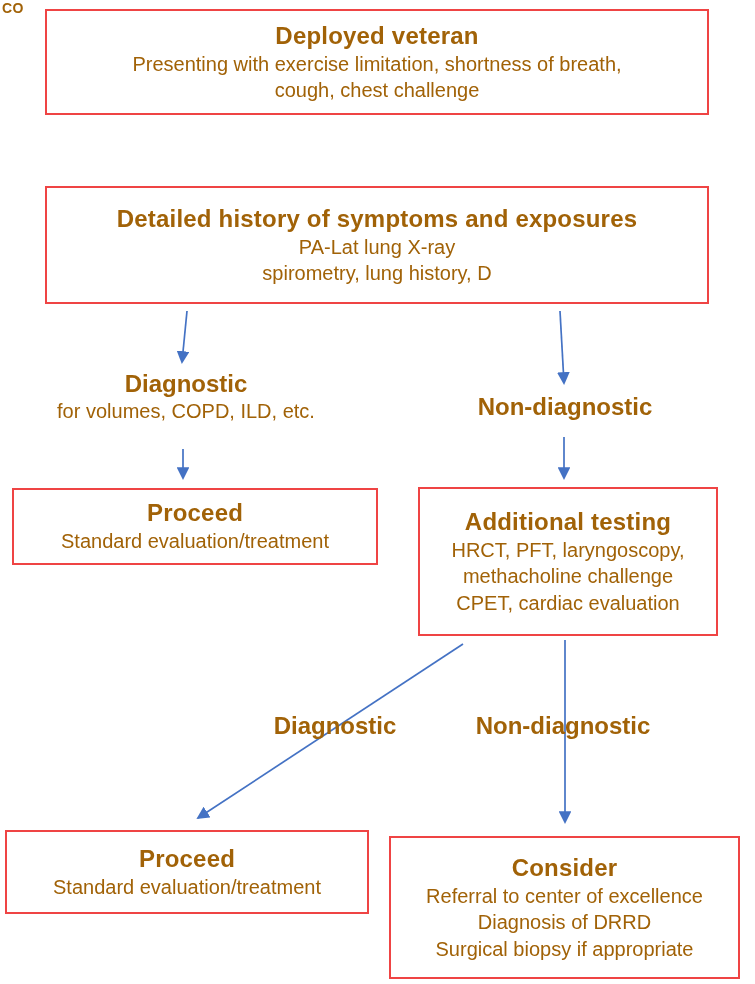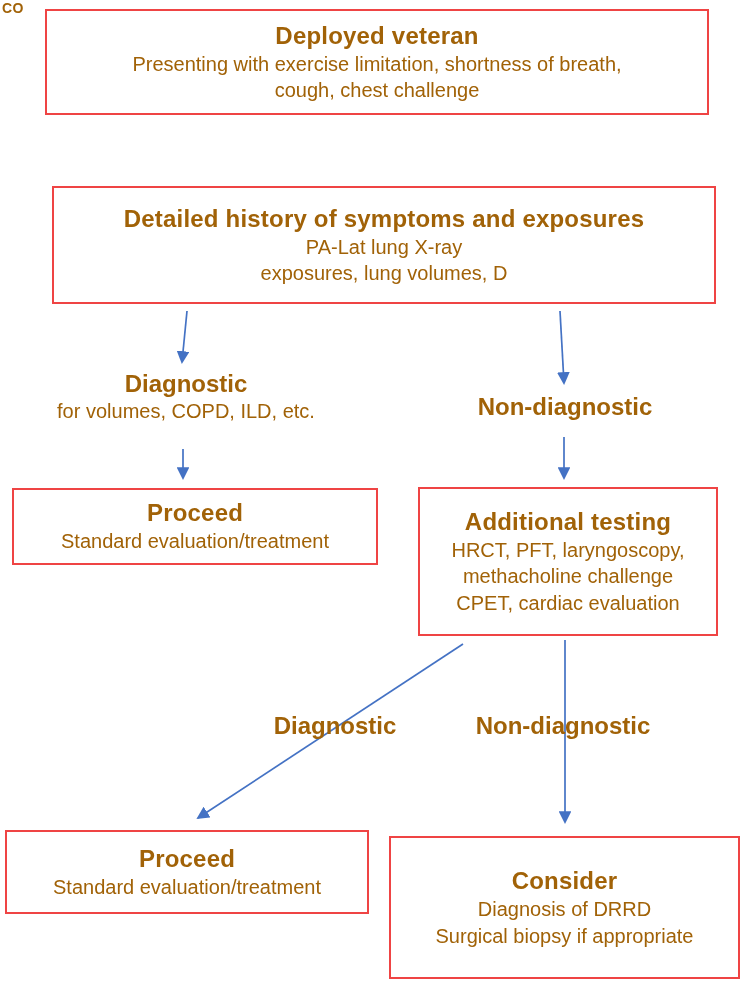--- a/index.html
+++ b/index.html
@@ -88,24 +88,24 @@
     <line class="arrow-line" x1="463" y1="644" x2="198" y2="818" marker-end="url(#arrow)"></line>
     <line class="arrow-line" x1="565" y1="640" x2="565" y2="822" marker-end="url(#arrow)"></line>
   </svg>
 
   <div class="box" style="left:45px; top:9px; width:664px; height:106px;">
     <div class="box-title">Deployed veteran</div>
     <div class="box-line">Presenting with exercise limitation, shortness of breath,</div>
     <div class="box-line">cough, chest challenge</div>
   </div>
 
-  <div class="box" style="left:52px; top:186px; width:664px; height:118px;">
+  <div class="box" style="left:45px; top:186px; width:664px; height:118px;">
     <div class="box-title">Detailed history of symptoms and exposures</div>
     <div class="box-line">PA-Lat lung X-ray</div>
-    <div class="box-line">exposures, lung volumes, D</div>
+    <div class="box-line">spirometry, lung history, D</div>
   </div>
 
   <div class="branch-label" style="left:36px; top:370px; width:300px;">
     <div class="branch-title">Diagnostic</div>
     <div class="branch-sub">for volumes, COPD, ILD, etc.</div>
   </div>
 
   <div class="branch-label" style="left:415px; top:393px; width:300px;">
     <div class="branch-title">Non-diagnostic</div>
   </div>
@@ -130,17 +130,18 @@
     <div class="branch-title">Non-diagnostic</div>
   </div>
 
   <div class="box" style="left:5px; top:830px; width:364px; height:84px;">
     <div class="box-title">Proceed</div>
     <div class="box-line">Standard evaluation/treatment</div>
   </div>
 
   <div class="box" style="left:389px; top:836px; width:351px; height:143px;">
     <div class="box-title">Consider</div>
+    <div class="box-line">Referral to center of excellence</div>
     <div class="box-line">Diagnosis of DRRD</div>
     <div class="box-line">Surgical biopsy if appropriate</div>
   </div>
 
 </div>
 
 </body></html>

